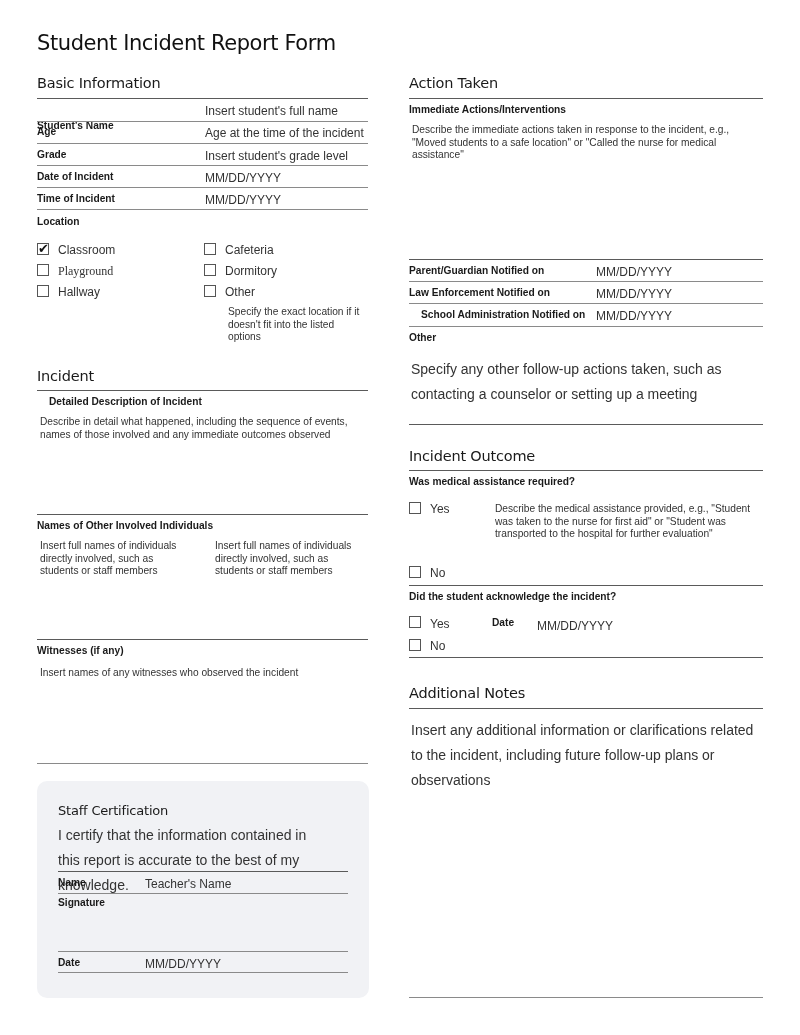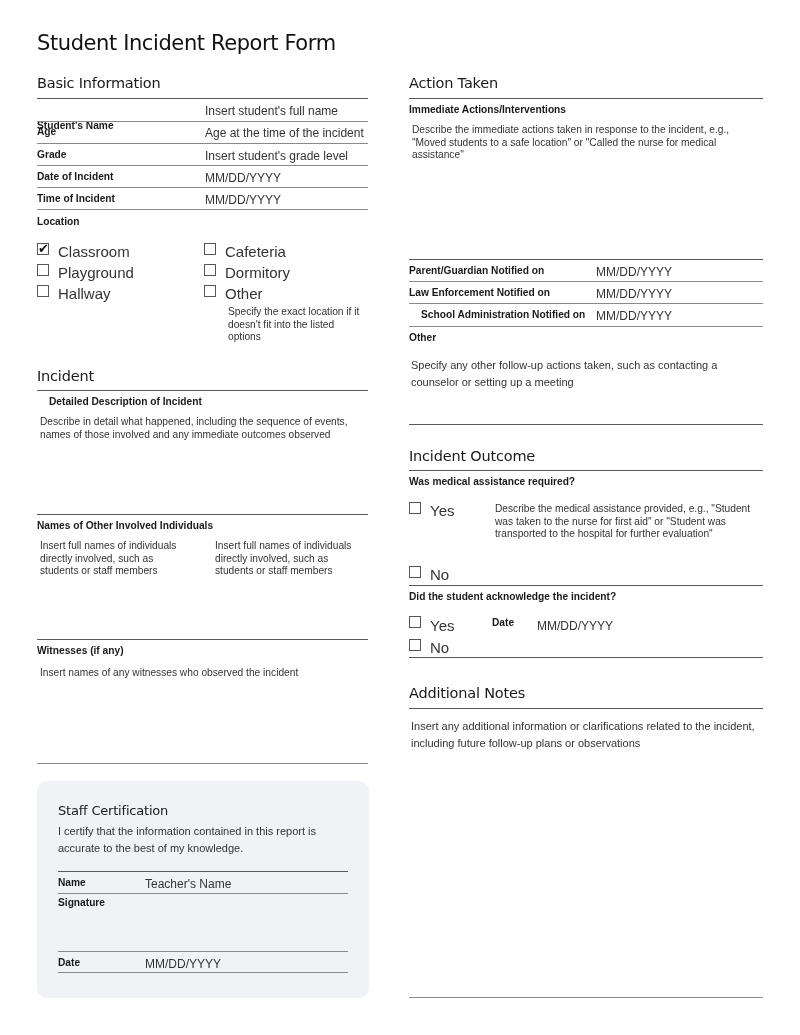--- a/index.html
+++ b/index.html
@@ -6,24 +6,24 @@
   html, body { width: 800px; height: 1035px; background: #ffffff; }
   body { position: relative; font-family: "Liberation Sans", sans-serif; color: #1a1a1a; overflow: hidden; }
   .abs { position: absolute; }
   .title { left: 37px; top: 31px; font-family: "DejaVu Sans", sans-serif; font-size: 21px; font-weight: 500; letter-spacing: -0.4px; color: #111; }
   .section-h { font-family: "DejaVu Sans", sans-serif; font-size: 14.5px; font-weight: 400; letter-spacing: -0.2px; color: #1a1a1a; }
   .rule { height: 1px; background: #5a5a5a; }
   .rule-l { height: 1px; background: #8a8a8a; }
   .lbl { font-size: 10.2px; font-weight: bold; color: #1a1a1a; white-space: nowrap; }
   .val { font-size: 12px; color: #333; white-space: nowrap; }
   .ph { font-size: 10.2px; color: #333; line-height: 12.5px; }
-  .ph2 { font-size: 11px; color: #333; line-height: 17px; }
+  .ph2 { font-size: 14px; color: #333; line-height: 25px; }
   .cb { width: 12px; height: 12px; border: 1px solid #555; background: #fff; }
   .cb-checked::after { content: "\2714"; position: absolute; left: 0px; top: -3px; font-size: 13px; color: #111; font-family: "DejaVu Sans", sans-serif; }
-  .opt { font-size: 15px; color: #333; white-space: nowrap; text-align: right; }
+  .opt { font-size: 12px; color: #333; white-space: nowrap; text-align: right; }
   .card { left: 37px; top: 781px; width: 332px; height: 217px; background: #f1f2f5; border-radius: 10px; }
 </style>
 </head>
 <body>
 
 <div class="abs title">Student Incident Report Form</div>
 
 <div class="abs section-h" style="left:37px;top:75px;">Basic Information</div>
 <div class="abs rule" style="left:37px;top:98px;width:331px;"></div>
 
@@ -46,21 +46,21 @@
 <div class="abs lbl" style="left:37px;top:193px;">Time of Incident</div>
 <div class="abs val" style="left:205px;top:193px;">MM/DD/YYYY</div>
 <div class="abs rule-l" style="left:37px;top:209px;width:331px;"></div>
 
 <div class="abs lbl" style="left:37px;top:216px;">Location</div>
 
 <div class="abs cb cb-checked" style="left:37px;top:243px;"></div>
 <div class="abs opt" style="left:58px;top:243px;">Classroom</div>
 
 <div class="abs cb" style="left:37px;top:264px;"></div>
-<div class="abs opt" style="left:58px;top:264px;">Playground</div>
+<div class="abs opt" style="left:58px;top:264px;font-family:Liberation Serif, serif;">Playground</div>
 
 <div class="abs cb" style="left:37px;top:285px;"></div>
 <div class="abs opt" style="left:58px;top:285px;">Hallway</div>
 
 <div class="abs cb" style="left:204px;top:243px;"></div>
 <div class="abs opt" style="left:225px;top:243px;">Cafeteria</div>
 
 <div class="abs cb" style="left:204px;top:264px;"></div>
 <div class="abs opt" style="left:225px;top:264px;">Dormitory</div>
 

